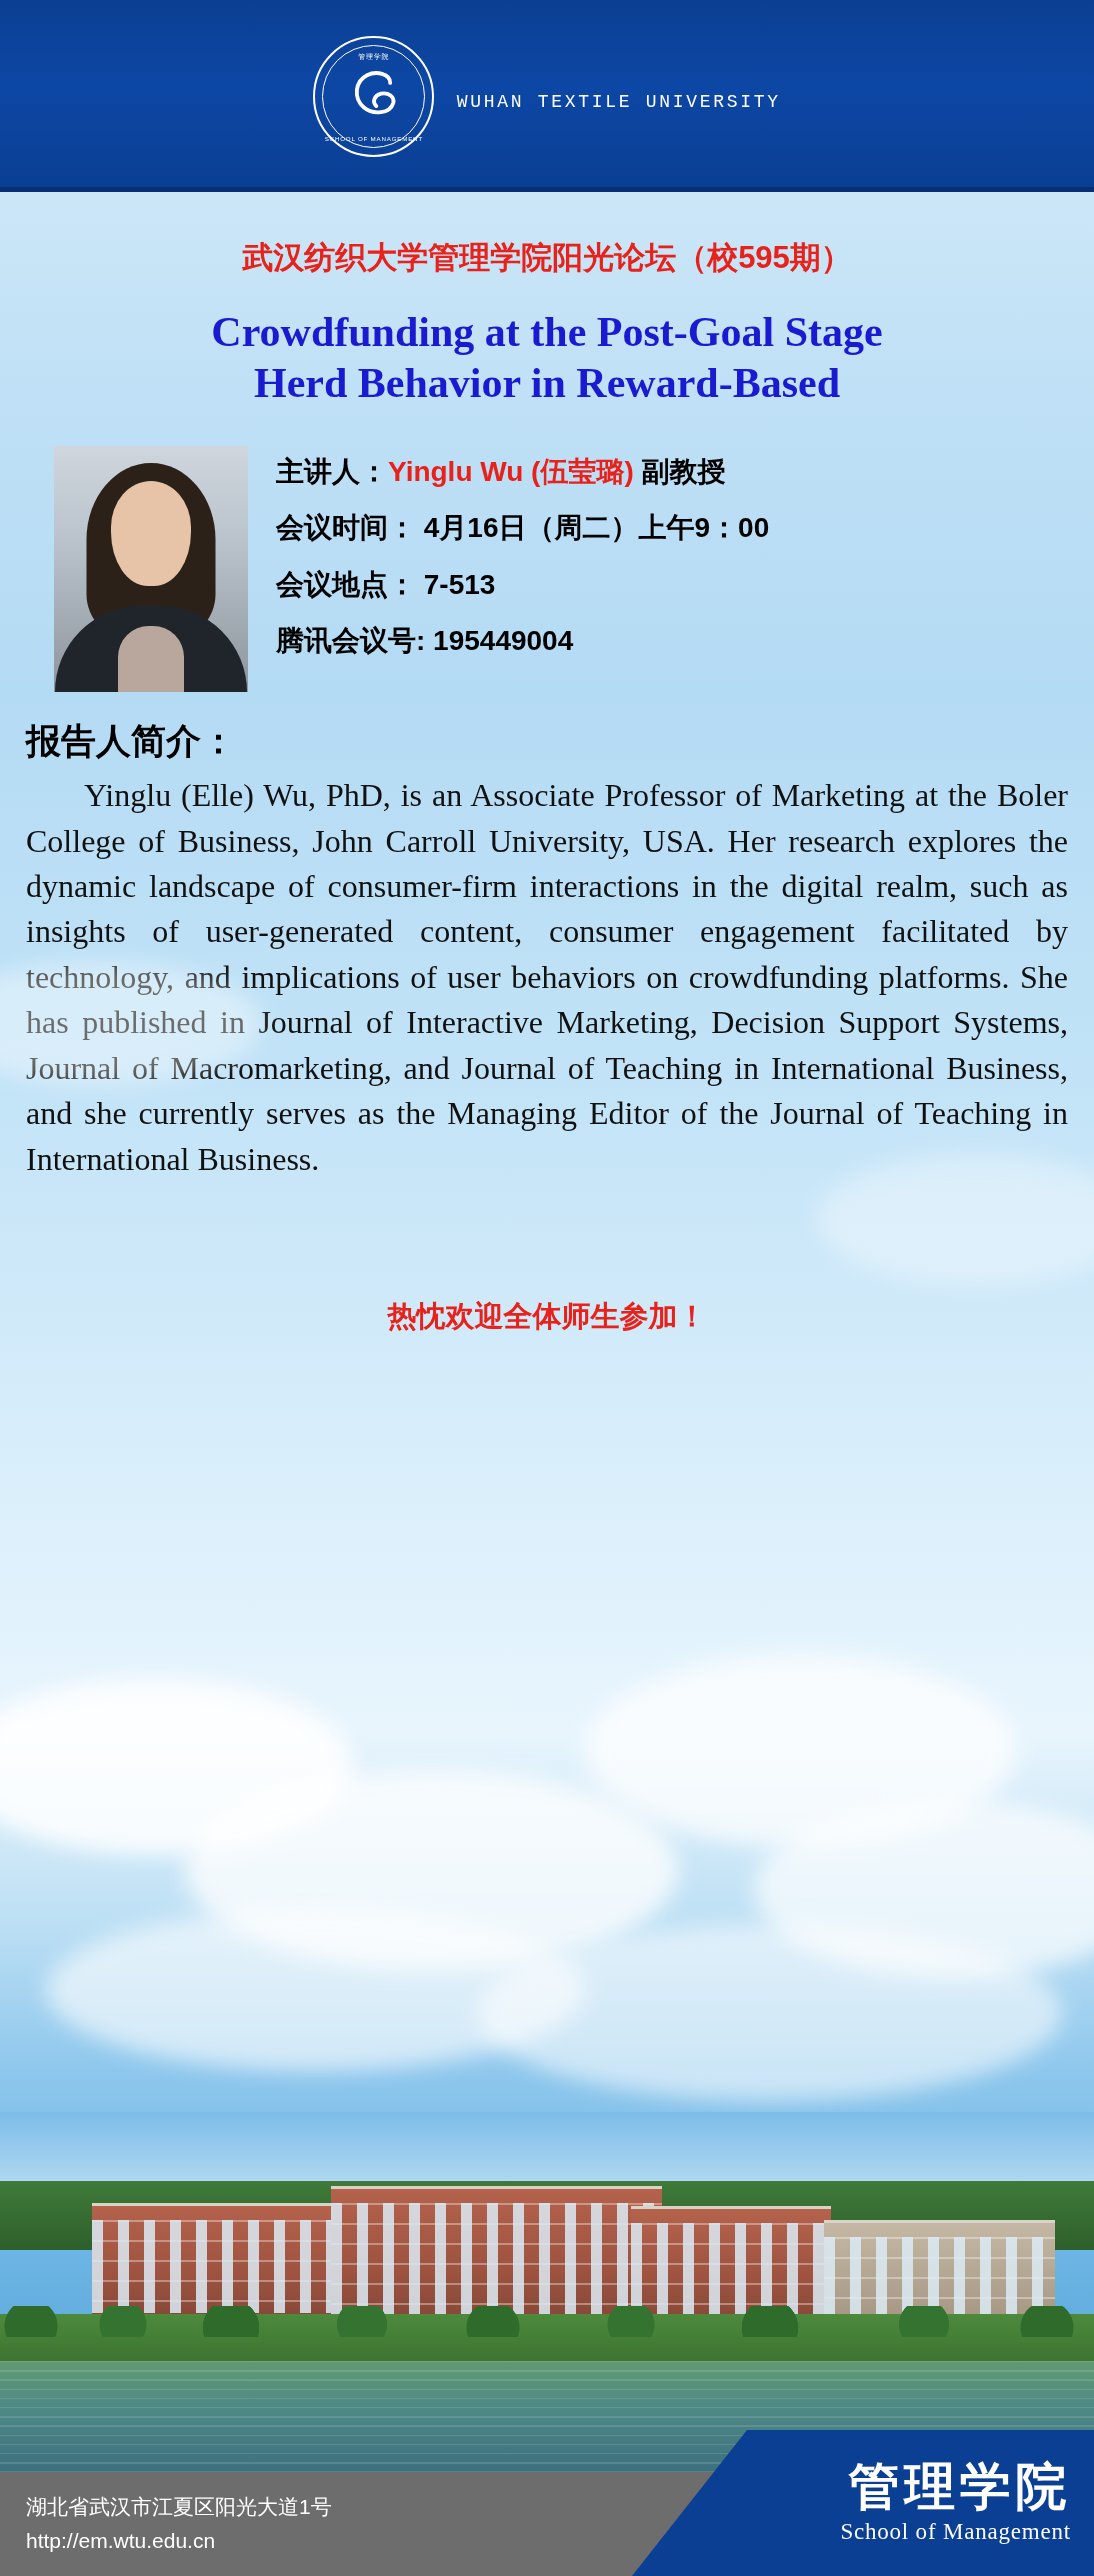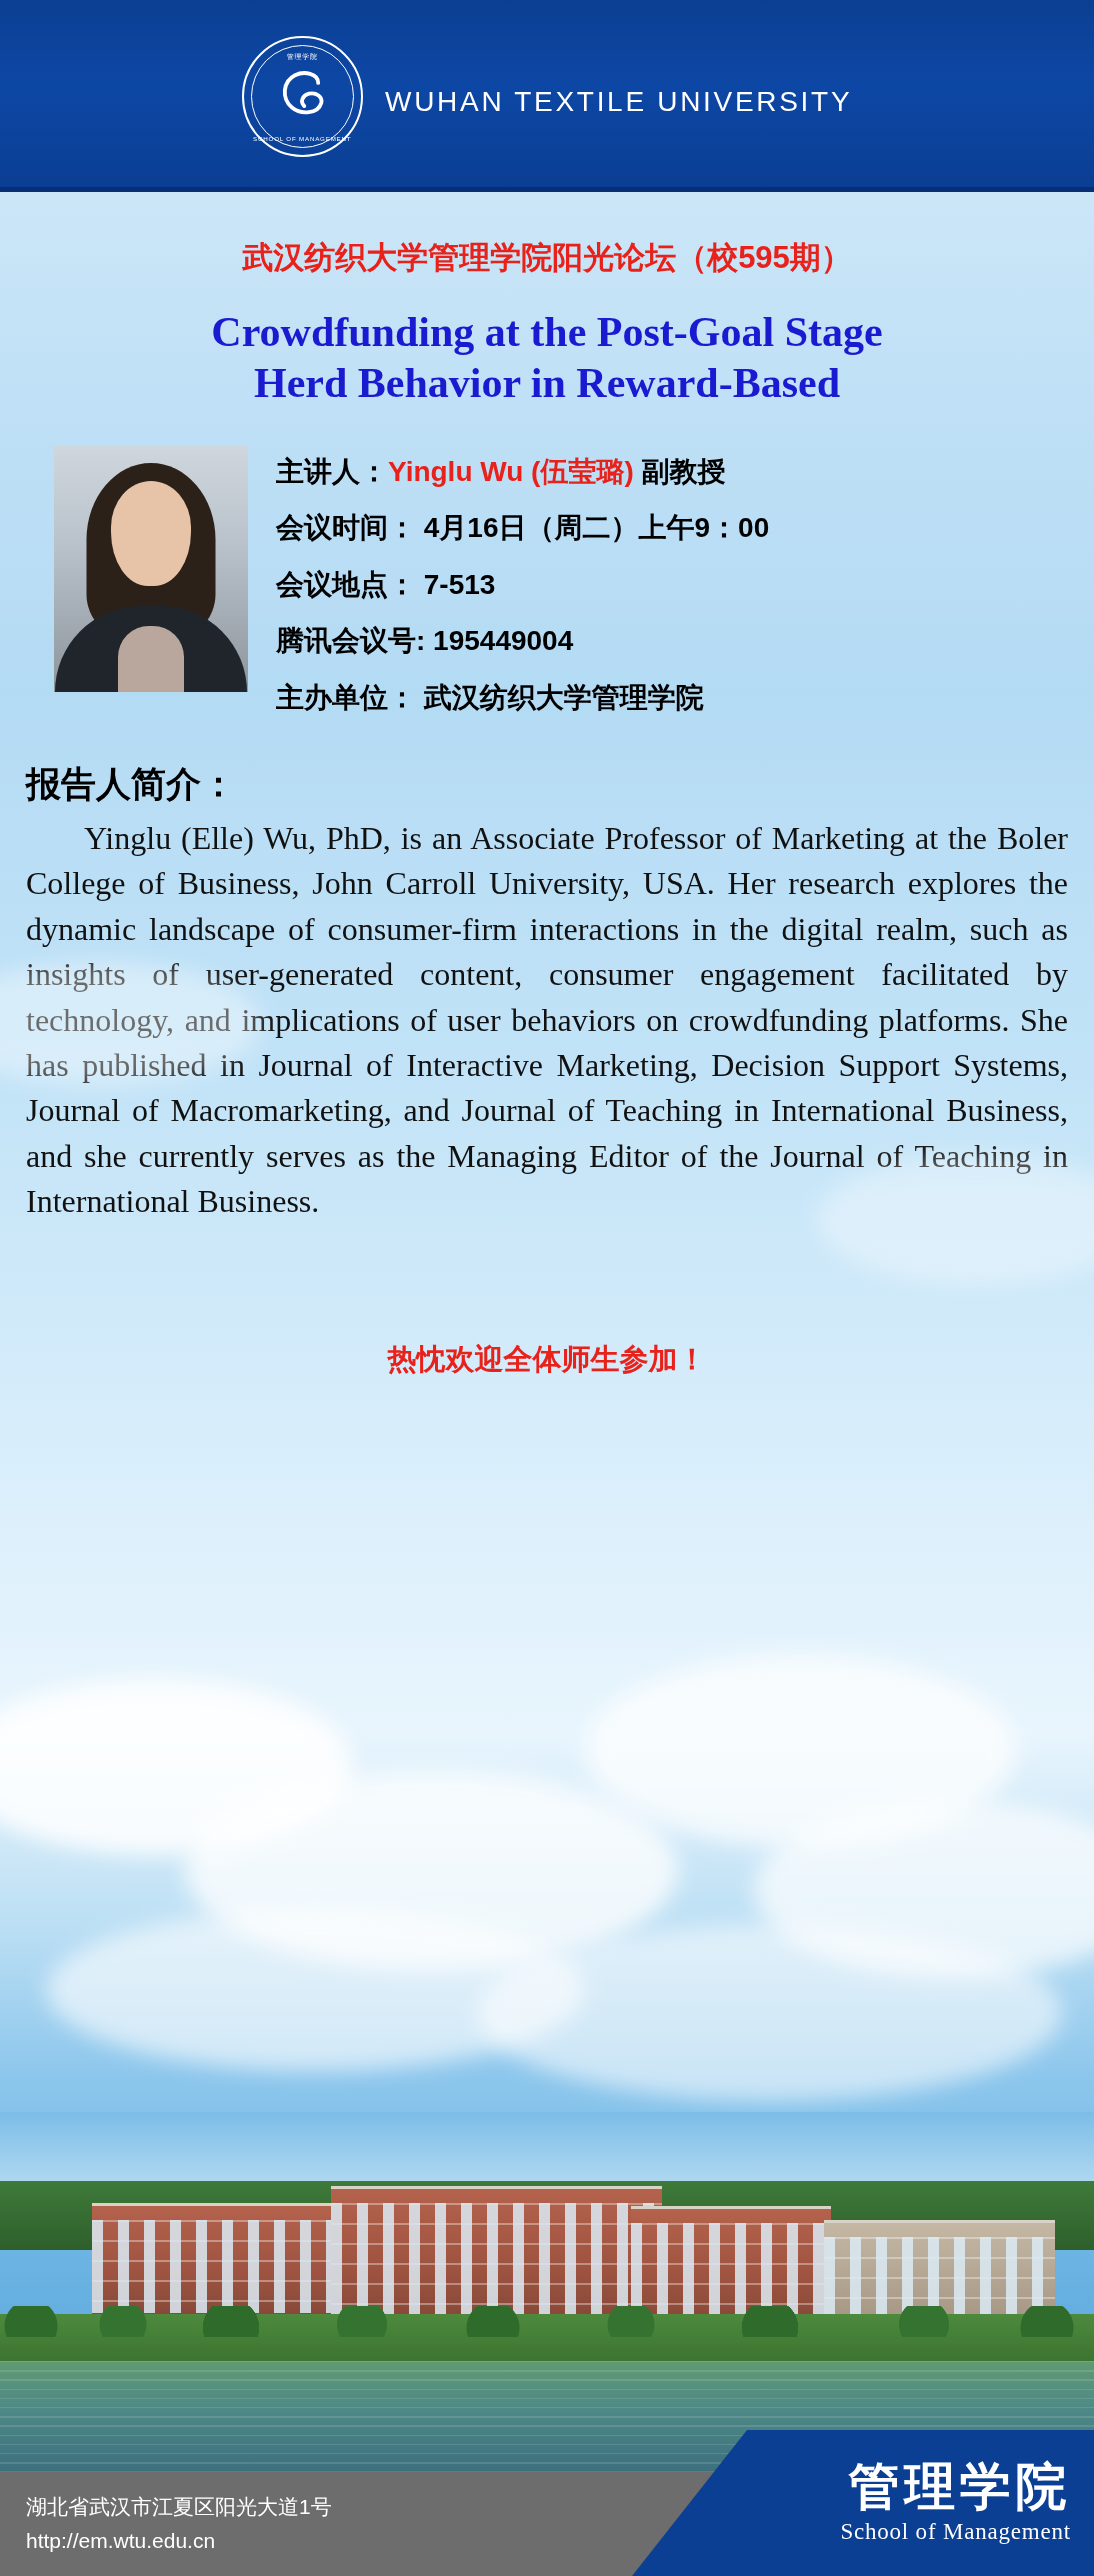--- a/index.html
+++ b/index.html
@@ -110,22 +110,22 @@
   }
   .wordmark .cn {
     font-family: "Liberation Serif", serif;
     font-size: 57px;
     font-weight: bold;
     letter-spacing: 10.8px;
     line-height: 1.05;
     text-indent: 10.8px;
   }
   .wordmark .en {
-    font-family: Liberation Sans, sans-serif;
-    font-size: 28px;
+    font-family: Liberation Mono, monospace;
+    font-size: 18px;
     letter-spacing: 2.7px;
     margin-top: 12px;
     text-indent: 2.3px;
   }
 
   
   .forum-line {
     text-align: center;
     color: #e8211a;
     font-family: "Liberation Sans", sans-serif;
@@ -397,23 +397,20 @@
       </div>
 
       <div class="info-line">
         <span>会议地点：</span><span>  7-513</span>
       </div>
 
       <div class="info-line">
         <span>腾讯会议号:</span><span> 195449004</span>
       </div>
 
-      <div class="info-line">
-        <span>主办单位：</span><span>  武汉纺织大学管理学院</span>
-      </div>
 
     </div>
   </div>
 
   <div class="bio-heading">报告人简介：</div>
   <div class="bio-text">Yinglu (Elle) Wu, PhD, is an Associate Professor of Marketing at the Boler College of Business, John Carroll University, USA. Her research explores the dynamic landscape of consumer-firm interactions in the digital realm, such as insights of user-generated content, consumer engagement facilitated by technology, and implications of user behaviors on crowdfunding platforms. She has published in Journal of Interactive Marketing, Decision Support Systems, Journal of Macromarketing, and Journal of Teaching in International Business, and she currently serves as the Managing Editor of the Journal of Teaching in International Business.</div>
 
   <div class="welcome">热忱欢迎全体师生参加！</div>
 
   <div class="cloud c1"></div>

